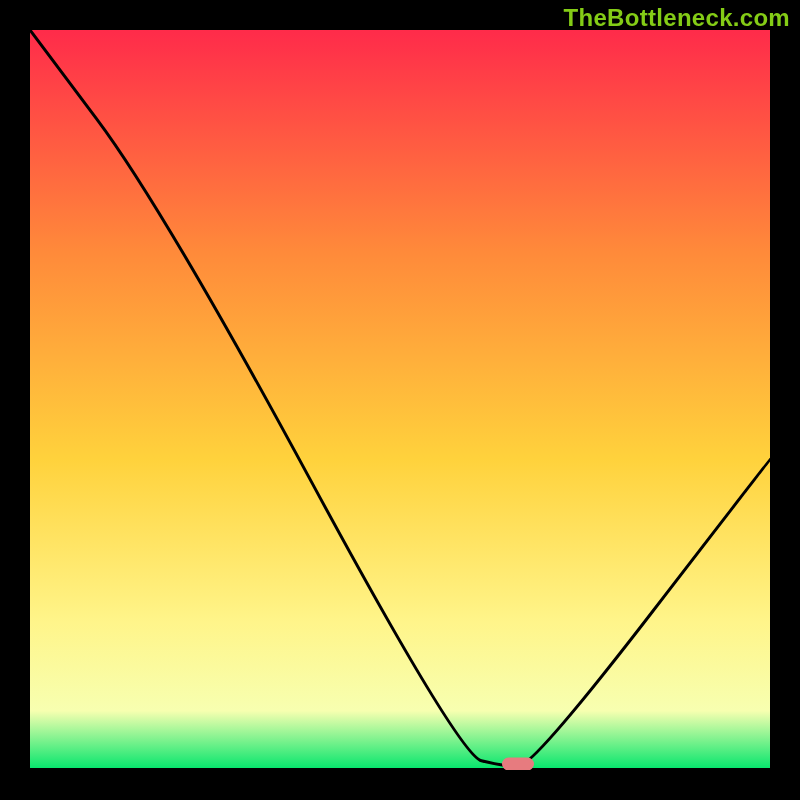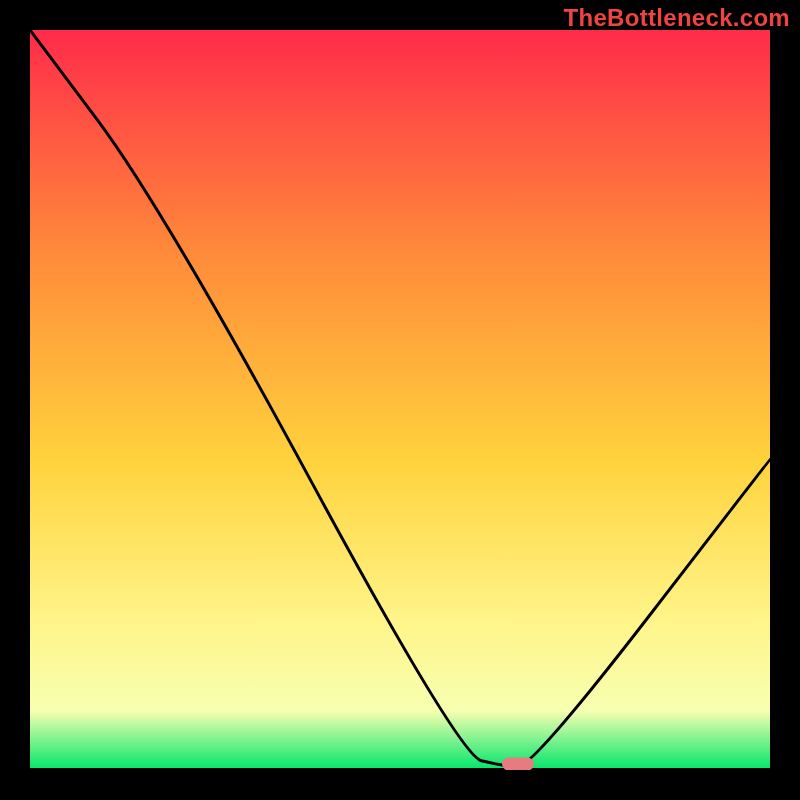--- a/index.html
+++ b/index.html
@@ -14,21 +14,21 @@
   .frame {
     position: relative;
     width: 800px;
     height: 800px;
     background: #000;
   }
   .watermark {
     position: absolute;
     top: 4px;
     right: 10px;
-    color: #ef4444;
+    color: #84cc16;
     font-size: 24px;
     font-weight: 600;
     letter-spacing: 0.3px;
     user-select: none;
   }
   .plot-area {
     position: absolute;
     left: 30px;
     top: 30px;
     width: 740px;

